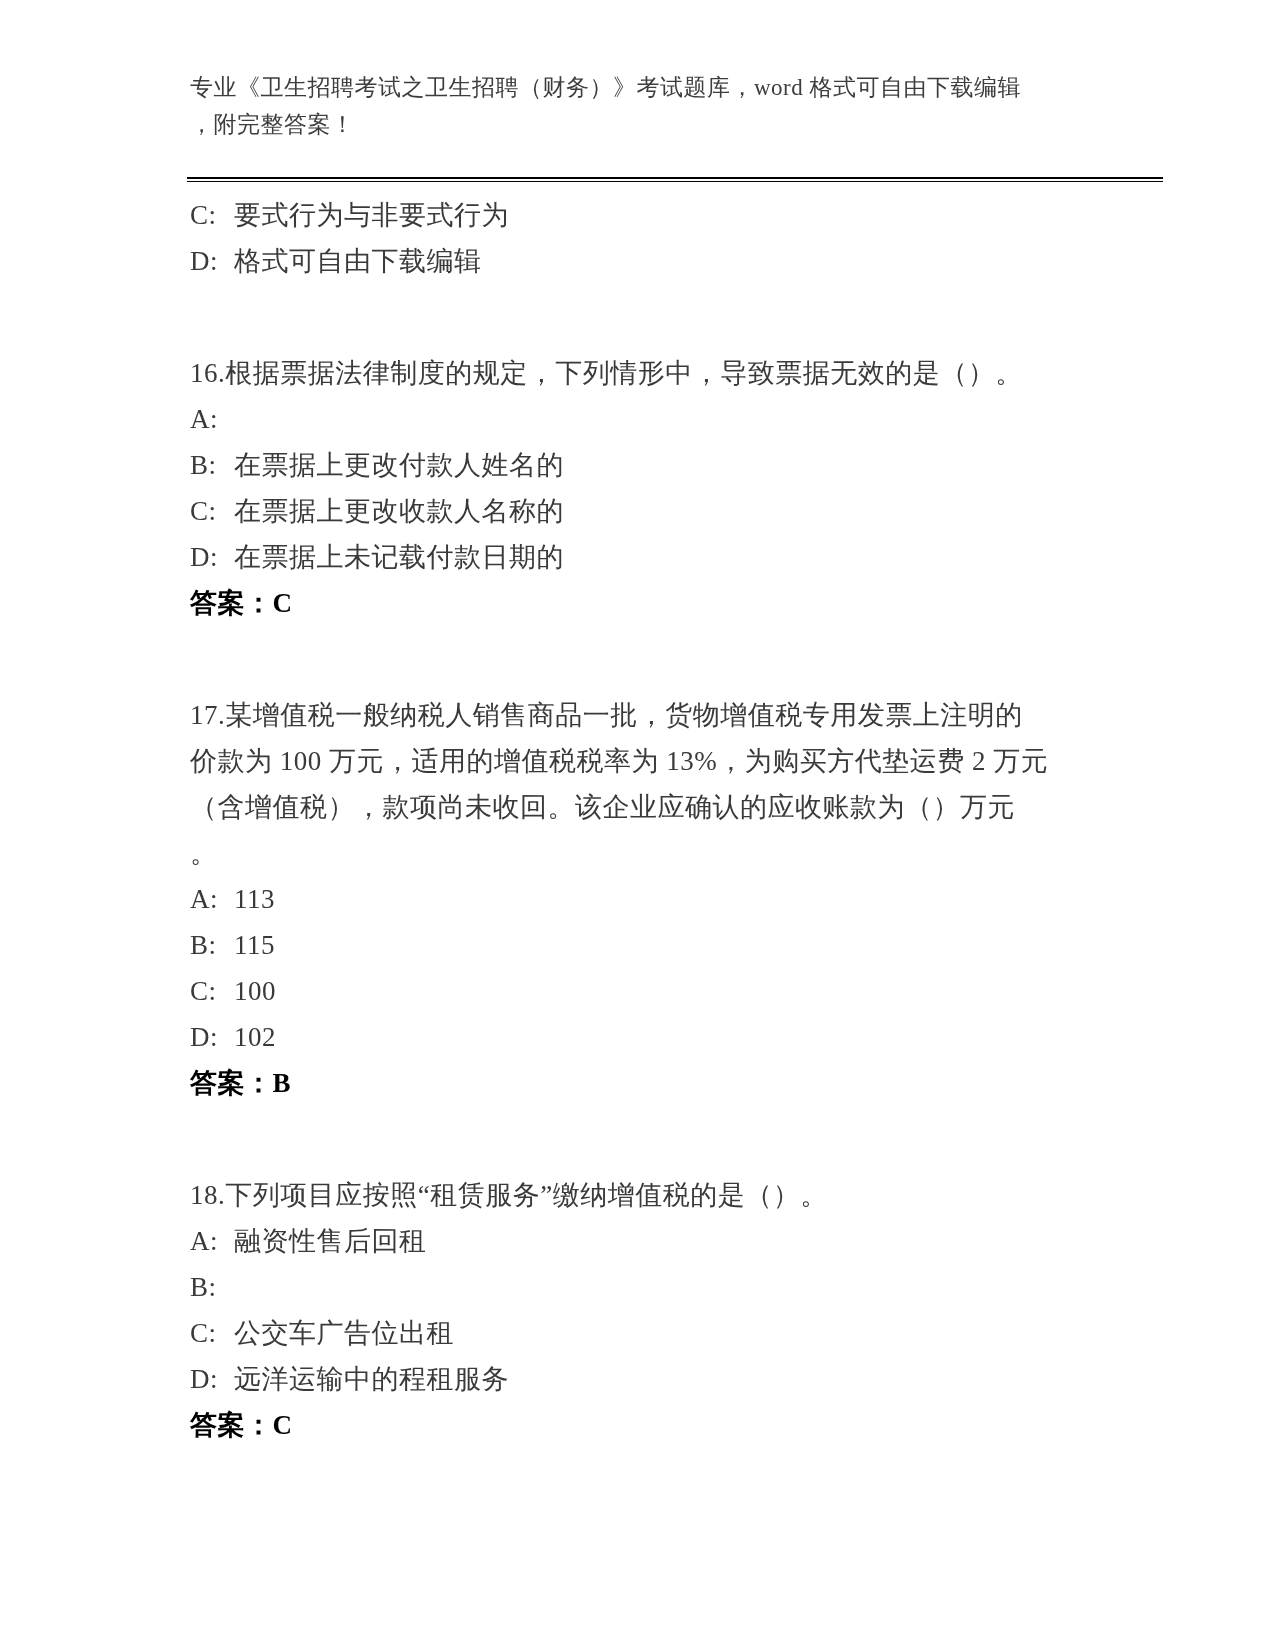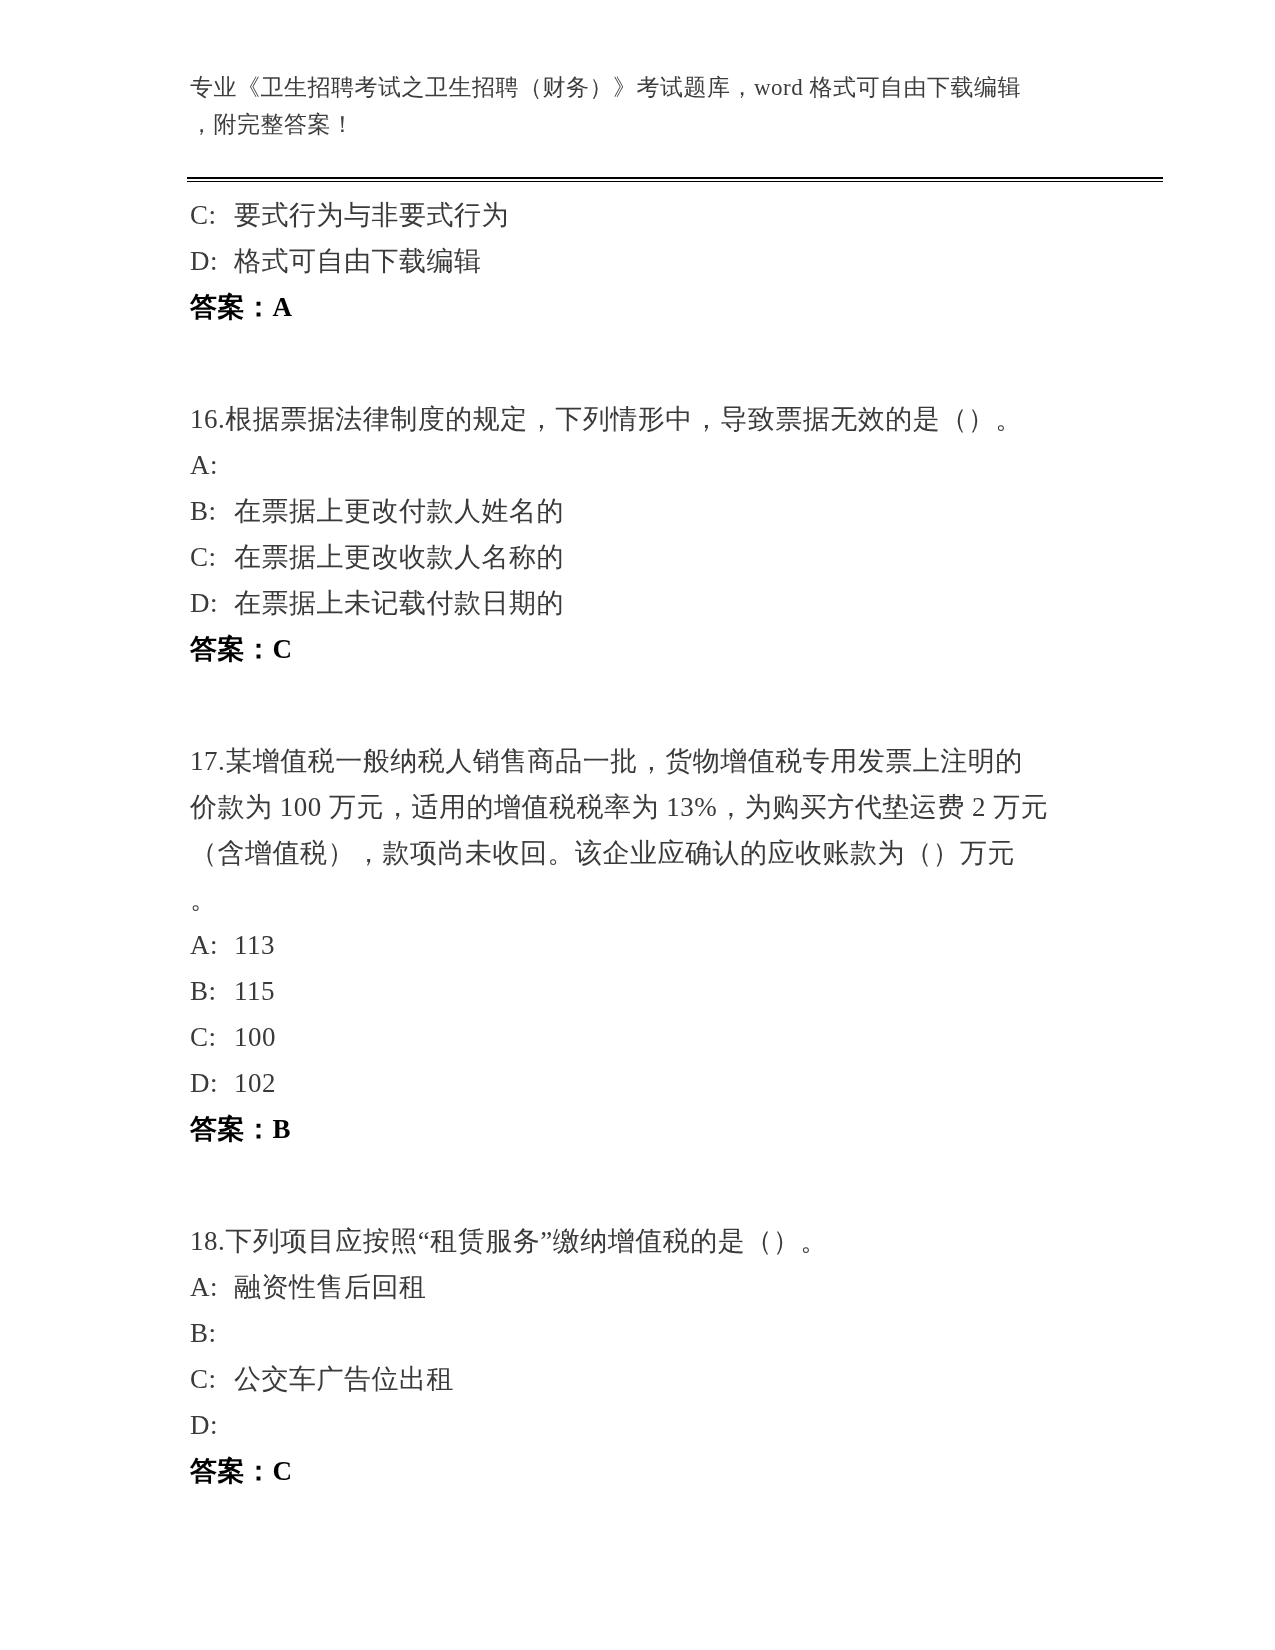--- a/index.html
+++ b/index.html
@@ -73,21 +73,20 @@
 
     <div class="block">
       <div class="line option">
         <span class="opt-label">C:</span>
           <span class="opt-text">要式行为与非要式行为</span>
       </div>
       <div class="line option">
         <span class="opt-label">D:</span>
           <span class="opt-text">格式可自由下载编辑</span>
       </div>
-      <div class="line answer">答案：A</div>
     </div>
 
     <div class="block">
       <div class="line question">16.根据票据法律制度的规定，下列情形中，导致票据无效的是（）。</div>
       <div class="line option">
         <span class="opt-label">A:</span>
       </div>
       <div class="line option">
         <span class="opt-label">B:</span>
           <span class="opt-text">在票据上更改付款人姓名的</span>
@@ -135,18 +134,19 @@
       </div>
       <div class="line option">
         <span class="opt-label">B:</span>
       </div>
       <div class="line option">
         <span class="opt-label">C:</span>
           <span class="opt-text">公交车广告位出租</span>
       </div>
       <div class="line option">
         <span class="opt-label">D:</span>
+          <span class="opt-text">远洋运输中的程租服务</span>
       </div>
       <div class="line answer">答案：C</div>
     </div>
 
   </div>
 </div>
 
 </body></html>

